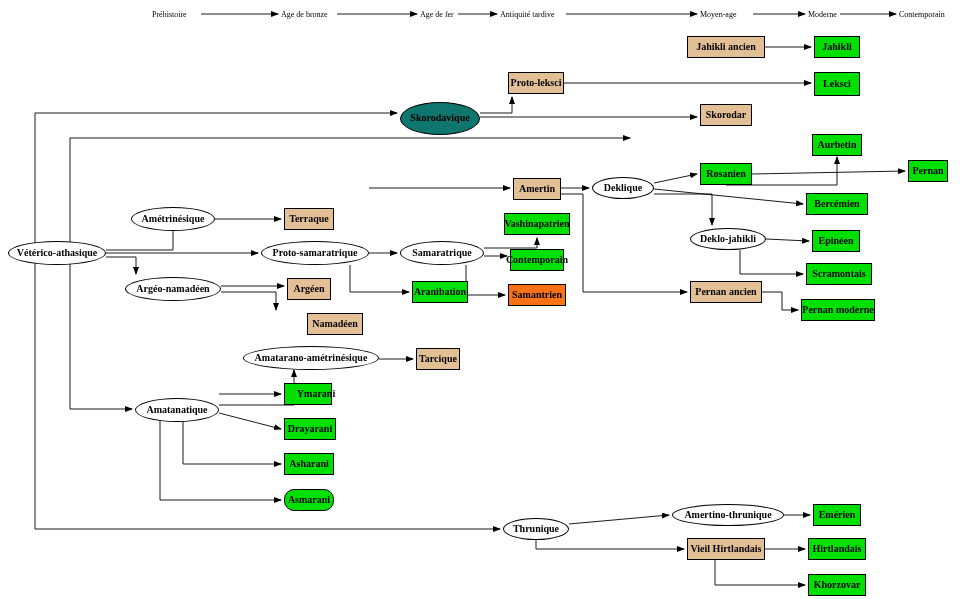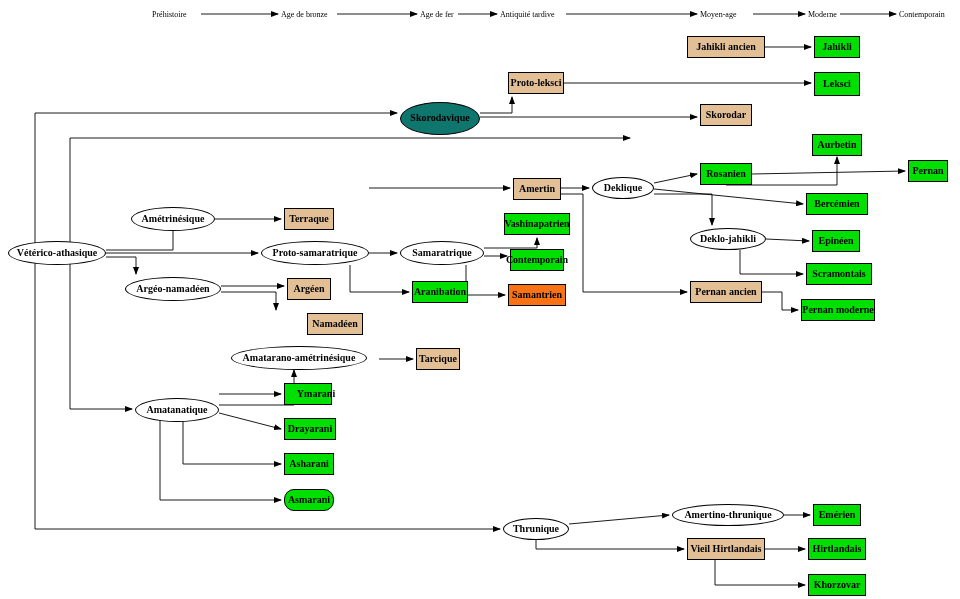--- a/index.html
+++ b/index.html
@@ -92,21 +92,21 @@
       </div>
       <div class="node ell" style="left: 131px; top: 207px; width: 84px; height: 24px; background: rgb(255, 255, 255);">
         <span>Amétrinésique</span>
       </div>
       <div class="node ell" style="left: 125px; top: 277px; width: 96px; height: 24px; background: rgb(255, 255, 255);">
         <span>Argéo-namadéen</span>
       </div>
       <div class="node ell" style="left: 135px; top: 398px; width: 84px; height: 24px; background: rgb(255, 255, 255);">
         <span>Amatanatique</span>
       </div>
-      <div class="node ell" style="left: 231px; top: 346px; width: 136px; height: 24px; background: rgb(255, 255, 255);">
+      <div class="node ell" style="left: 243px; top: 346px; width: 136px; height: 24px; background: rgb(255, 255, 255);">
         <span>Amatarano-amétrinésique</span>
       </div>
       <div class="node ell" style="left: 261px; top: 241px; width: 108px; height: 24px; background: rgb(255, 255, 255);">
         <span>Proto-samaratrique</span>
       </div>
       <div class="node ell" style="left: 400px; top: 241px; width: 84px; height: 24px; background: rgb(255, 255, 255);">
         <span>Samaratrique</span>
       </div>
       <div class="node ell" style="left: 400px; top: 102px; width: 80px; height: 33px; background: #0f766e;">
         <span>Skorodavique</span>

